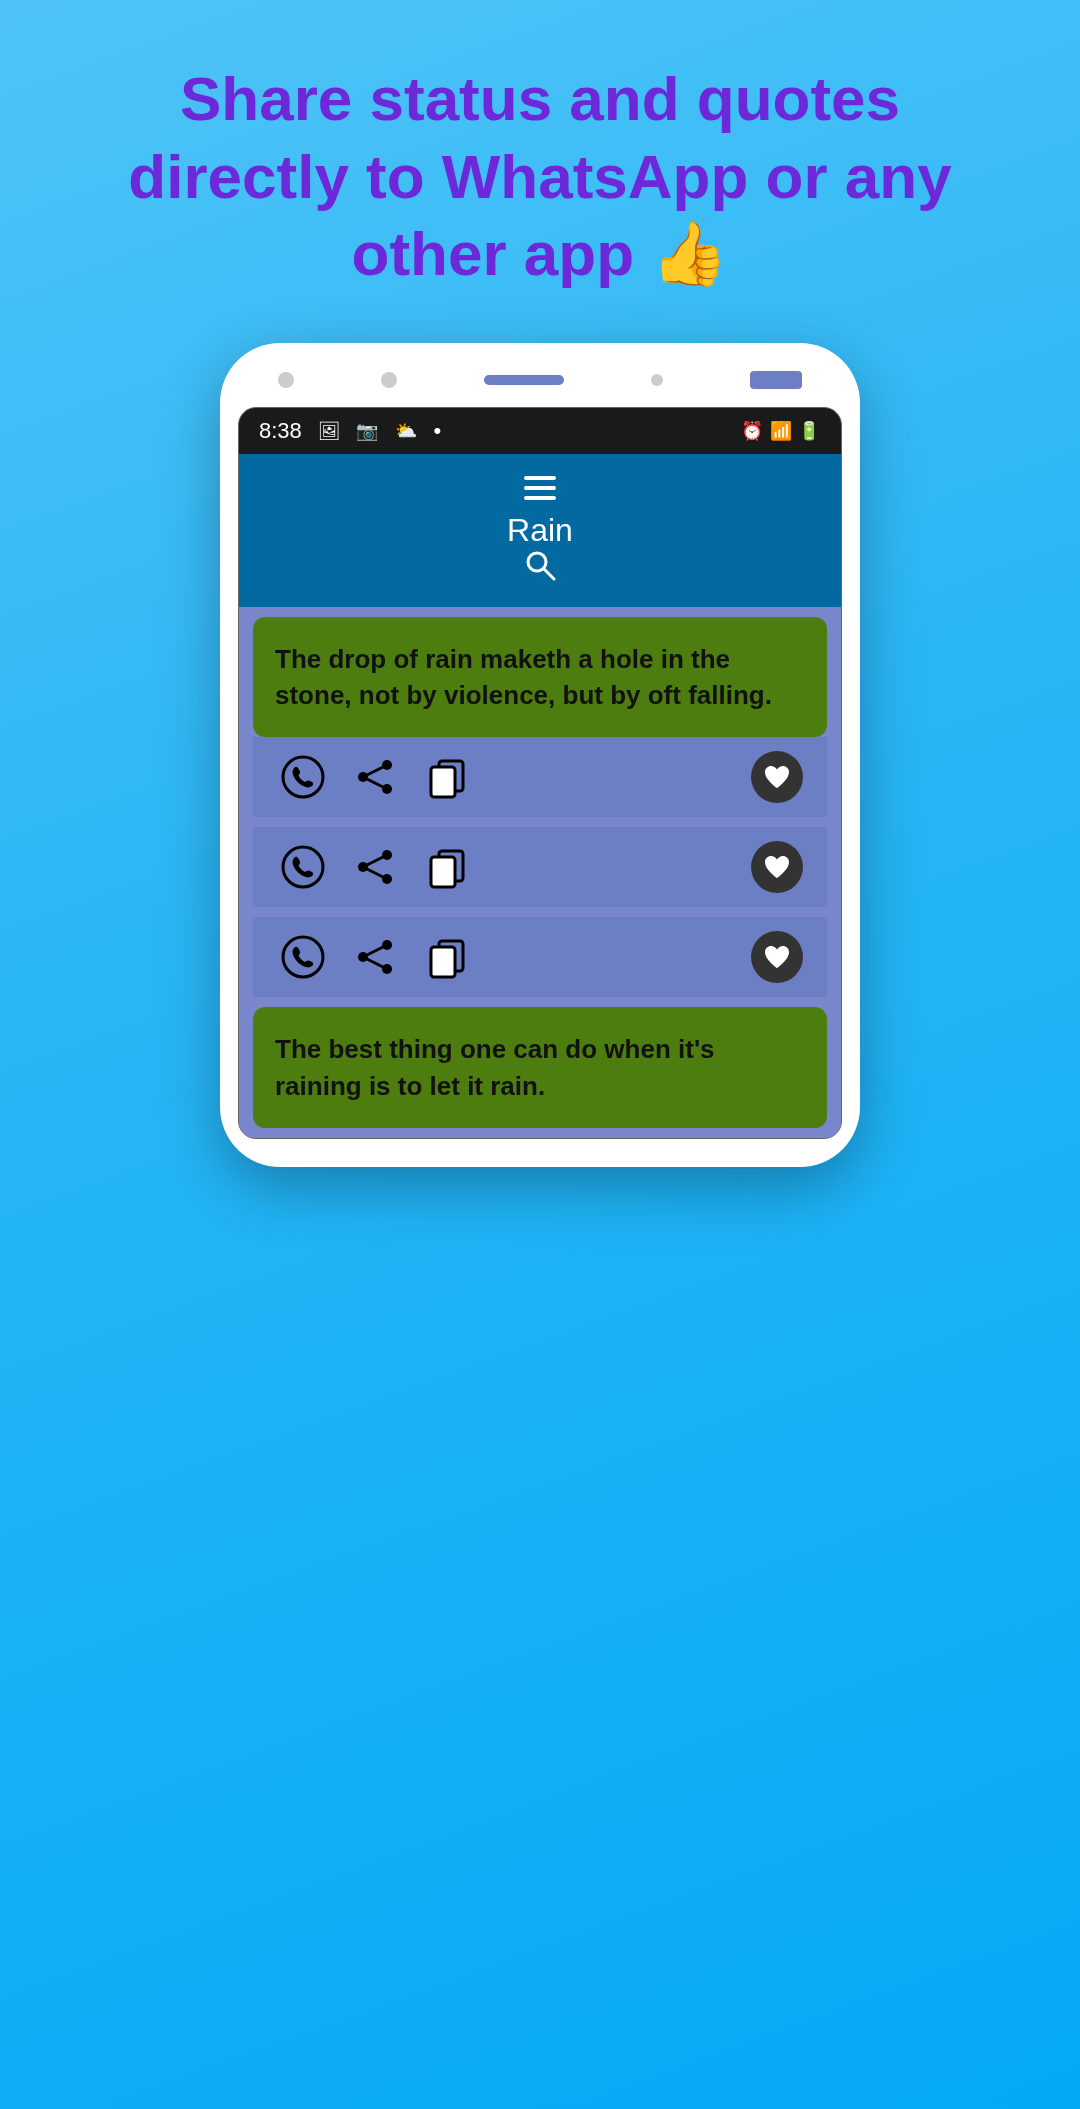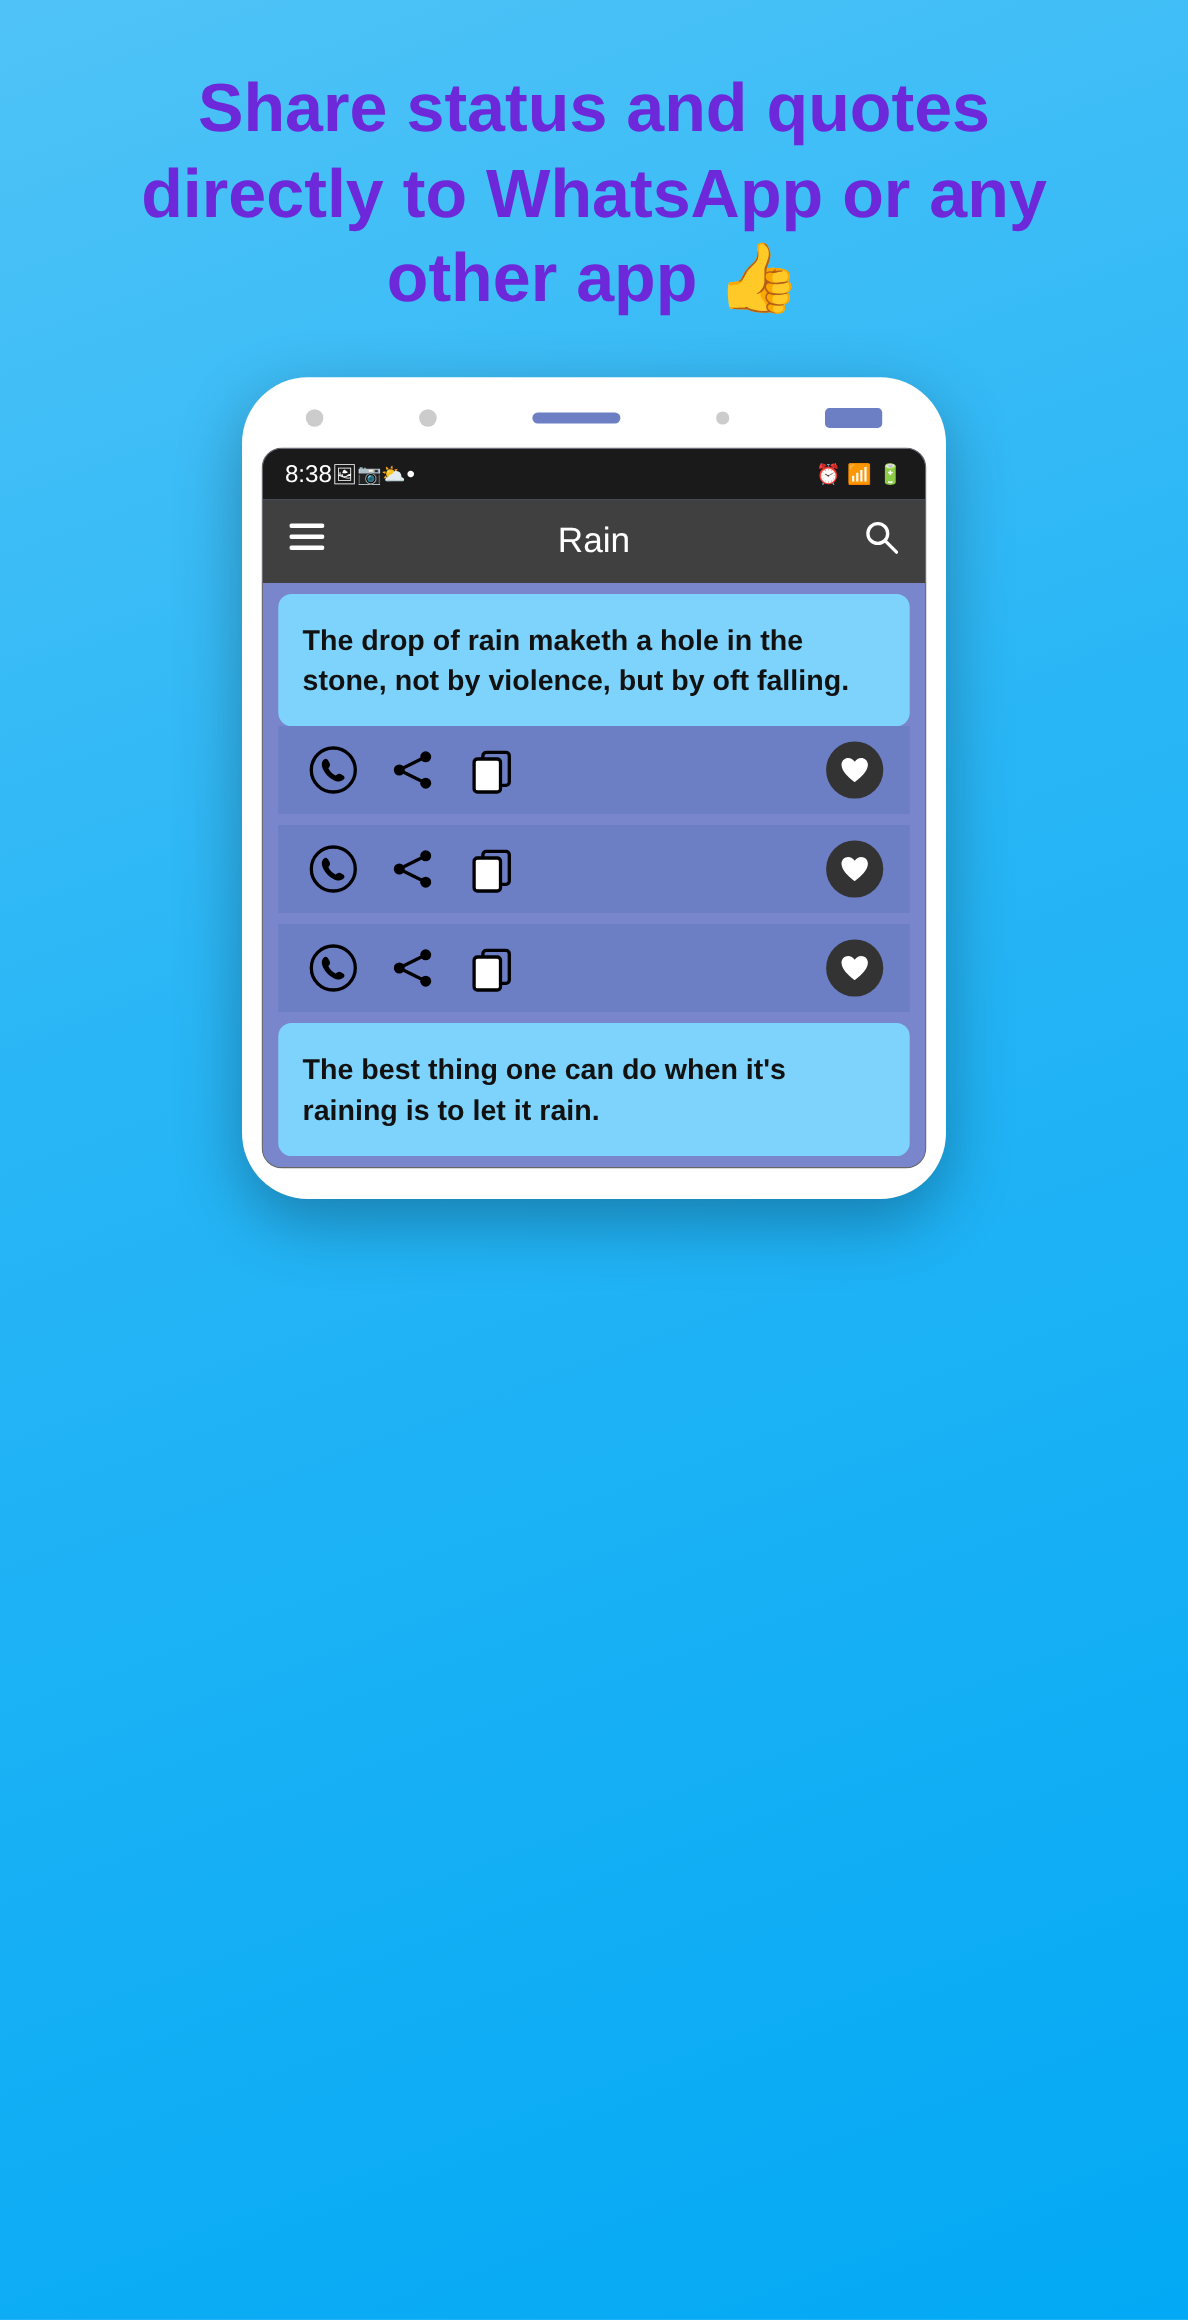--- a/index.html
+++ b/index.html
@@ -92,41 +92,42 @@
       font-size: 22px;
       padding: 10px 20px;
       display: flex;
       justify-content: space-between;
       align-items: center;
     }
 
     .status-left {
       display: flex;
       align-items: center;
-      gap: 0;
+      gap: 16px;
       font-weight: 500;
     }
 
     .status-right {
       display: flex;
       align-items: center;
       gap: 6px;
     }
 
     .status-icon {
       font-size: 18px;
     }
 
     
     .app-bar {
-      background: #404040;
+      background: #0369a1;
       display: flex;
       align-items: center;
       justify-content: space-between;
       padding: 18px 24px;
+      flex-direction: column;
     }
 
     .app-bar-title {
       color: white;
       font-size: 32px;
       font-weight: 500;
     }
 
     .hamburger-icon, .search-icon {
       color: white;
@@ -138,21 +139,21 @@
     .quotes-list {
       background: #7986cb;
       padding: 10px 14px;
       display: flex;
       flex-direction: column;
       gap: 0;
     }
 
     
     .quote-card {
-      background: #7dd3fc;
+      background: #4d7c0f;
       border-radius: 12px;
       padding: 24px 22px;
       margin-bottom: 0;
     }
 
     .quote-text {
       font-size: 26px;
       font-weight: 700;
       color: #111;
       line-height: 1.4;

